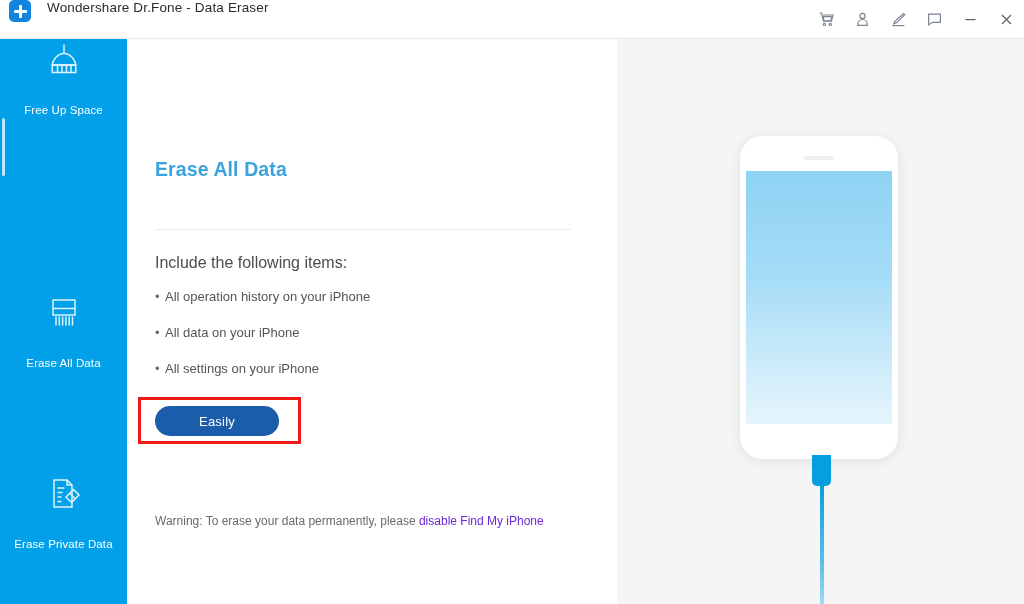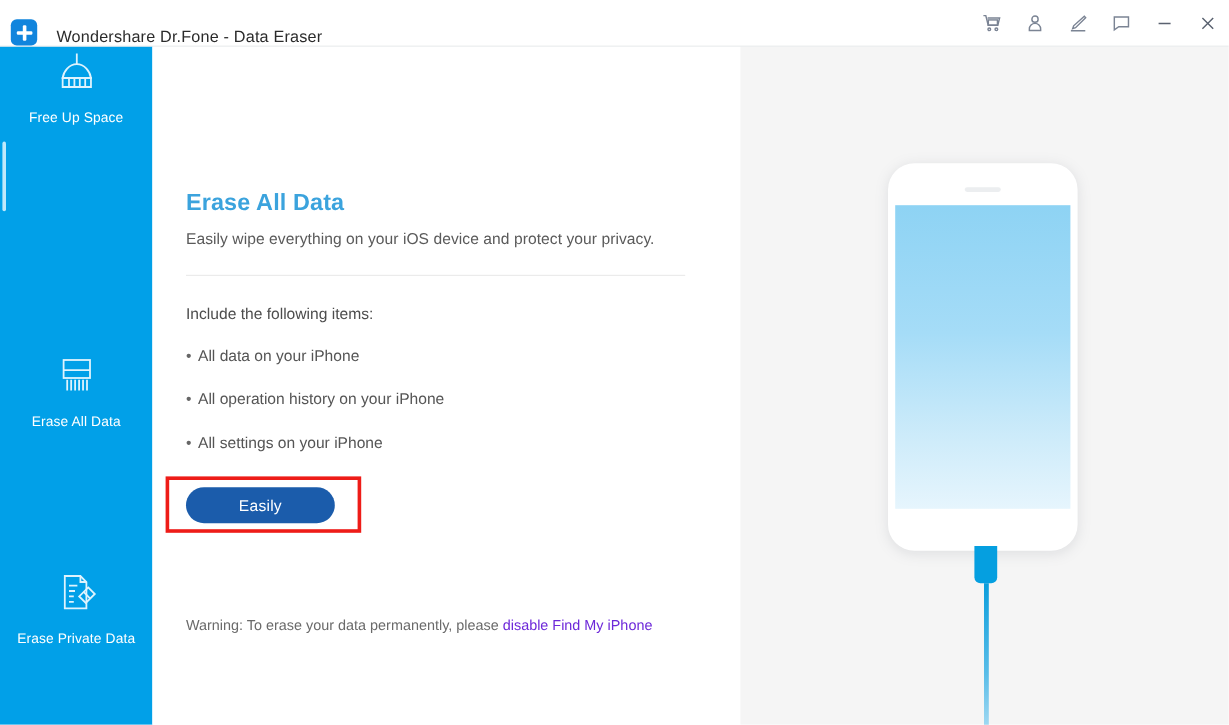--- a/index.html
+++ b/index.html
@@ -14,21 +14,21 @@
     width: 1024px; height: 604px;
     background: #ffffff;
   }
 
   
   .titlebar {
     position: absolute; top: 0; left: 0;
     width: 1024px; height: 39px;
     background: #ffffff;
     border-bottom: 1px solid #e8eaec;
-    display: flex; align-items: flex-end;
+    display: flex; align-items: flex-start;
   }
   .app-logo {
     width: 22px; height: 22px; margin-left: 9px;
     border-radius: 5px;
     background: #1185dd;
     position: relative; flex: none;
   }
   .app-logo::before, .app-logo::after {
     content: ""; position: absolute; background: #ffffff; border-radius: 1px;
   }
@@ -64,21 +64,21 @@
     background: #bfe9fb;
     border-radius: 2px;
   }
   .nav-item {
     position: absolute; left: 0; width: 127px;
     display: flex; flex-direction: column;
     align-items: center; cursor: pointer;
   }
   .nav-item .nav-ico { height: 46px; display: flex; align-items: center; justify-content: center; }
   .nav-item .nav-label {
-    margin-top: 8px;
+    margin-top: 19px;
     font-size: 11.5px;
     color: #ffffff;
     letter-spacing: .1px;
     white-space: nowrap;
   }
   .nav-item:nth-of-type(1) { top: 86px; }
   .nav-item:nth-of-type(2) { top: 253px; }
   .nav-item:nth-of-type(3) { top: 434px; }
 
   
@@ -95,21 +95,21 @@
   .subtitle {
     position: absolute; left: 28px; top: 152px;
     font-size: 13px; color: #5a5a5a; letter-spacing: .05px;
   }
   .divider {
     position: absolute; left: 28px; top: 190px;
     width: 416px; height: 1px; background: #ebebeb;
   }
   .include-label {
     position: absolute; left: 28px; top: 215px;
-    font-size: 13px; color: #4d4d4d;
+    font-size: 16px; color: #4d4d4d;
   }
   .bullets { position: absolute; left: 28px; top: 250px; }
   .bullet {
     font-size: 13px; color: #555555;
     margin-bottom: 21px; white-space: nowrap;
   }
   .bullet .dot { display: inline-block; width: 10px; color: #666; }
 
   .start-wrap { position: absolute; left: 11px; top: 358px; }
   .annot-box {
@@ -256,30 +256,29 @@
           <path d="M9.2 24h23.6v7.5H9.2z"></path>
           <path d="M14.5 24v7.5M19 24v7.5M23.5 24v7.5M28 24v7.5"></path>
         </svg>
       </span>
       <span class="nav-label">Free Up Space</span>
     </div>
   </div>
 
   <div class="main">
     <div class="heading">Erase All Data</div>
-    <div class="subtitle">Easily wipe everything on your iOS device and protect your privacy.</div>
     <div class="divider"></div>
     <div class="include-label">Include the following items:</div>
 
     <div class="bullets">
       <div class="bullet">
+        <span class="dot">•</span><span>All operation history on your iPhone</span>
+      </div>
+      <div class="bullet">
         <span class="dot">•</span><span>All data on your iPhone</span>
-      </div>
-      <div class="bullet">
-        <span class="dot">•</span><span>All operation history on your iPhone</span>
       </div>
       <div class="bullet">
         <span class="dot">•</span><span>All settings on your iPhone</span>
       </div>
     </div>
 
     <div class="start-wrap">
       <div class="annot-box"></div>
       <button class="start-btn">Easily</button>
     </div>

